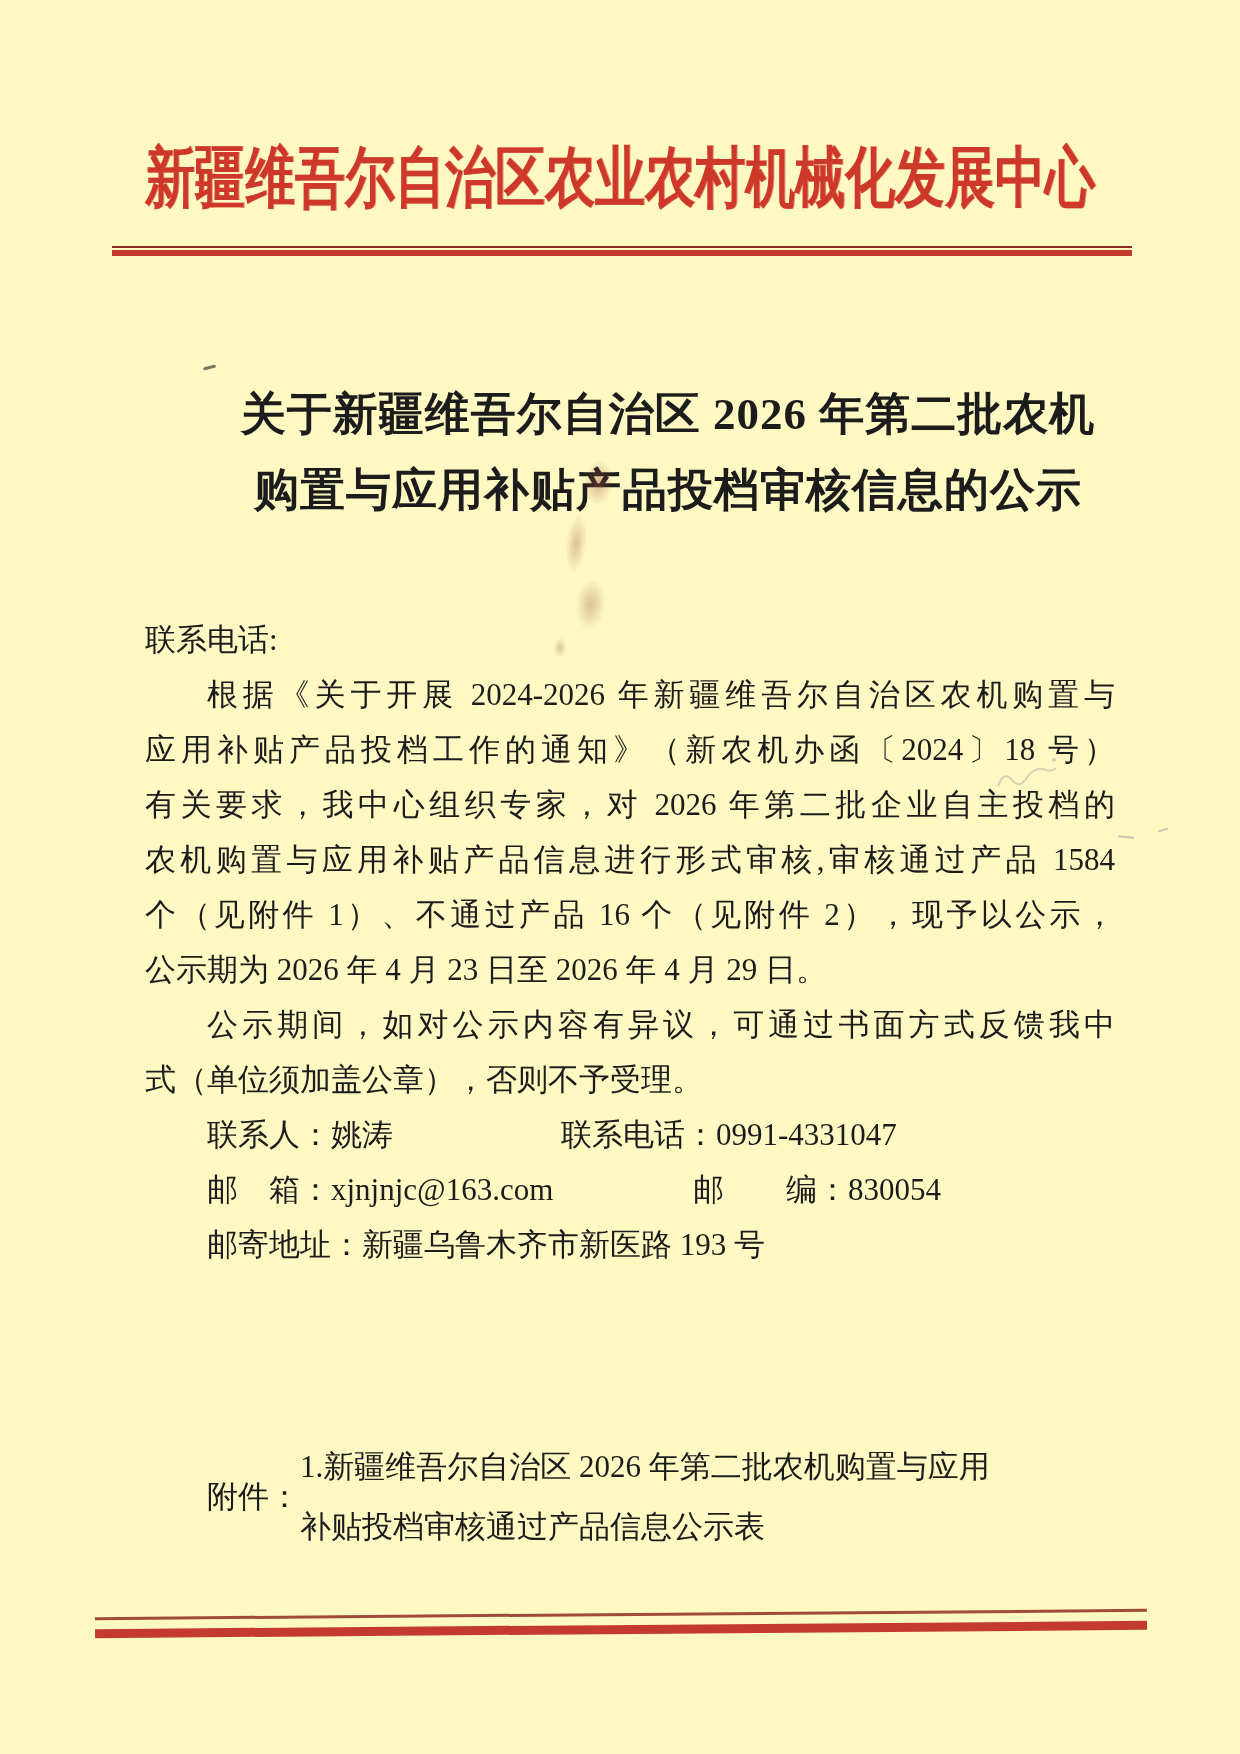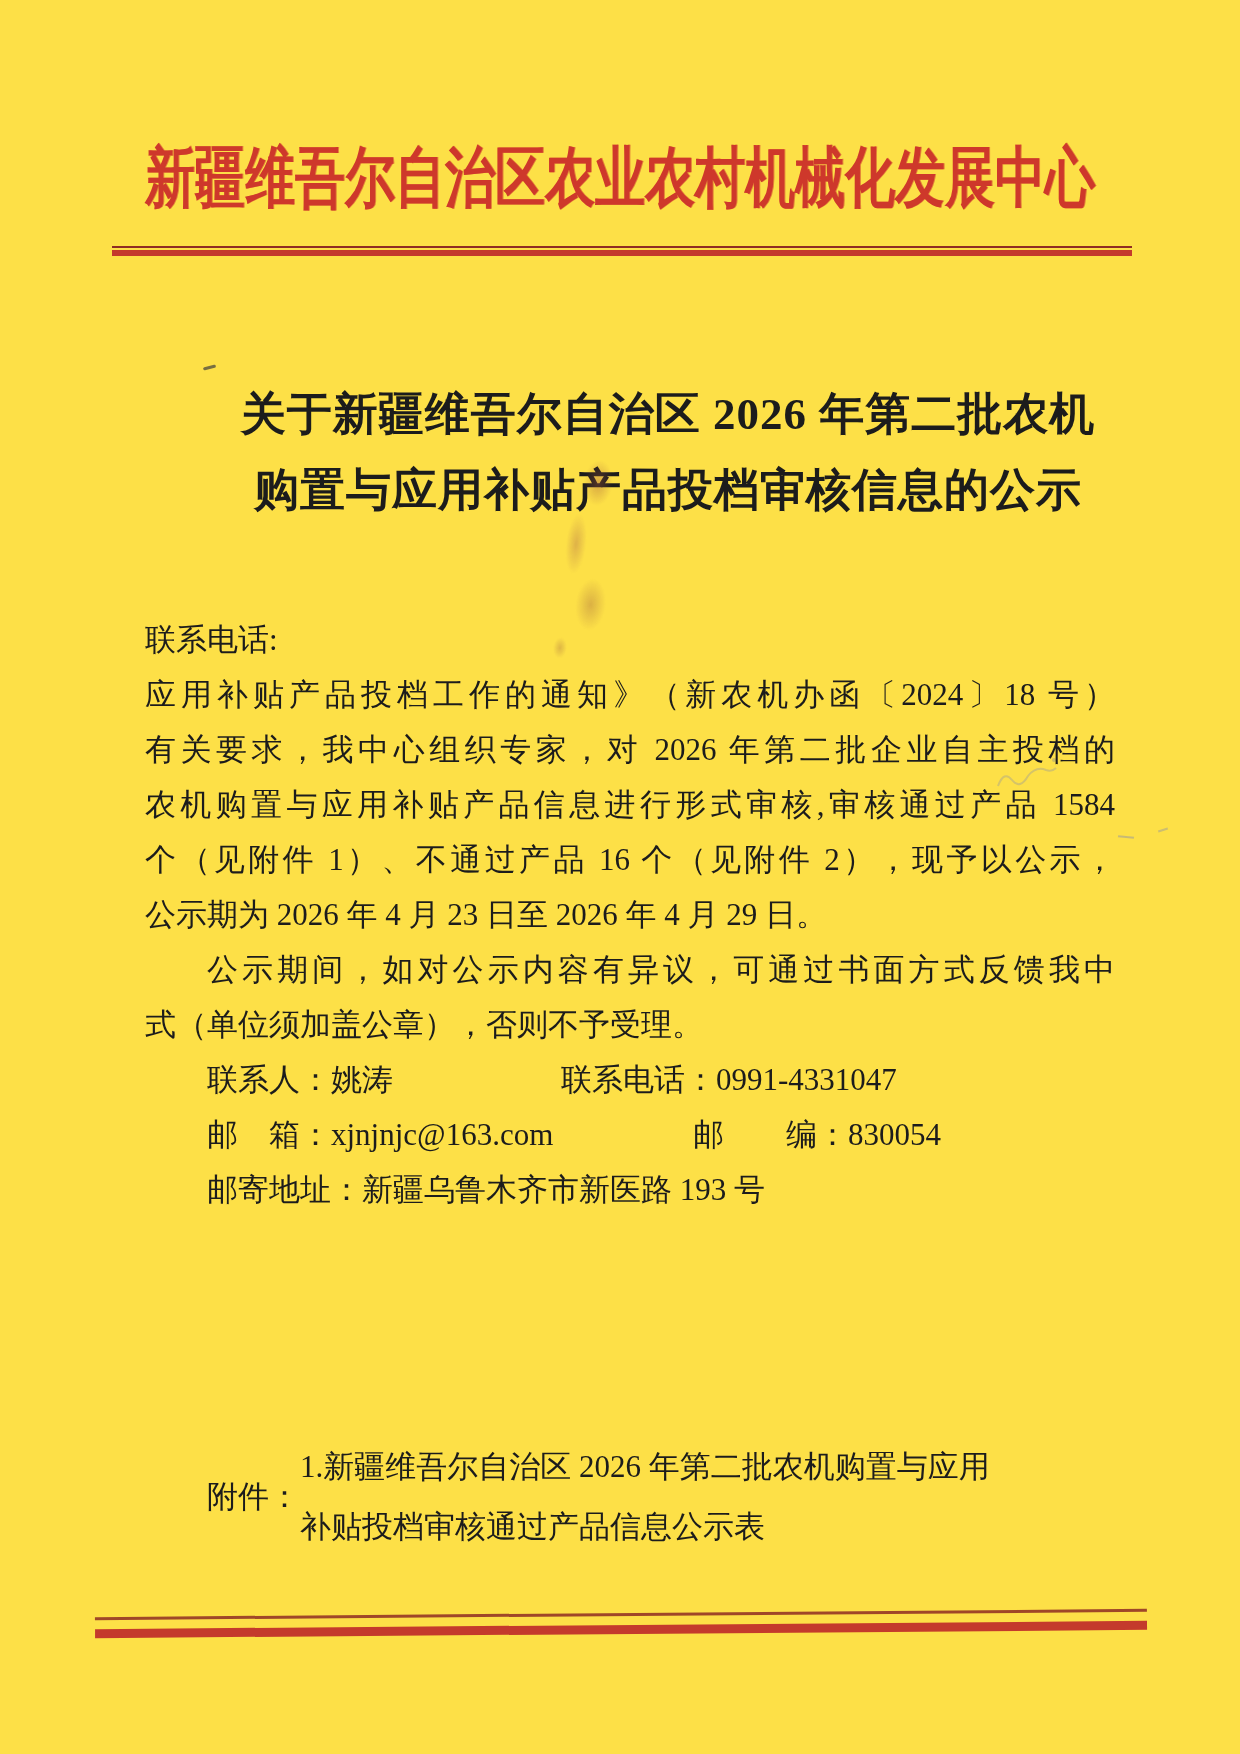--- a/index.html
+++ b/index.html
@@ -1,21 +1,21 @@
 <!DOCTYPE html>
 <html style="--letterhead-red: #ce382b; --rule-red: #c43a2c; --rule-dark: #8e2c23; --ink: #1c1c1c;"><head>
 <meta charset="utf-8">
 <style>
   html, body { margin: 0; padding: 0; background: #e9e9e9; }
   .page {
     position: relative;
     width: 1240px;
     height: 1754px;
     margin: 0 auto;
-    background: #fde047;
+    background: #fef9c3;
     font-family: "Liberation Serif", "DejaVu Serif", serif;
     color: var(--ink, #1c1c1c);
     overflow: hidden;
   }
 
   
   .letterhead {
     position: absolute;
     top: 134px;
     left: 0;
@@ -141,20 +141,21 @@
   <svg class="squiggle" width="84" height="62" viewBox="0 0 84 62">
     <path d="M10 40 q6 -16 14 -6 t16 -4 q8 -10 18 -6 q6 2 10 -2" stroke="#999999" fill="none" stroke-width="2" opacity="0.5"></path>
     <circle cx="66" cy="14" r="2" fill="#8a8a8a" opacity="0.5"></circle>
   </svg>
   <div class="speck-a"></div>
   <div class="speck-b"></div>
 
   <div class="body-text">
     <div class="line nofill">联系电话:</div>
 
+    <div class="line fill indent">根据《关于开展 2024-2026 年新疆维吾尔自治区农机购置与</div>
     <div class="line fill">应用补贴产品投档工作的通知》（新农机办函〔2024〕18 号）</div>
     <div class="line fill">有关要求，我中心组织专家，对 2026 年第二批企业自主投档的</div>
     <div class="line fill">农机购置与应用补贴产品信息进行形式审核,审核通过产品 1584</div>
     <div class="line fill">个（见附件 1）、不通过产品 16 个（见附件 2），现予以公示，</div>
     <div class="line nofill">公示期为 2026 年 4 月 23 日至 2026 年 4 月 29 日。</div>
 
     <div class="line fill indent">公示期间，如对公示内容有异议，可通过书面方式反馈我中</div>
     <div class="line nofill">式（单位须加盖公章），否则不予受理。</div>
 
     <div class="crow">

